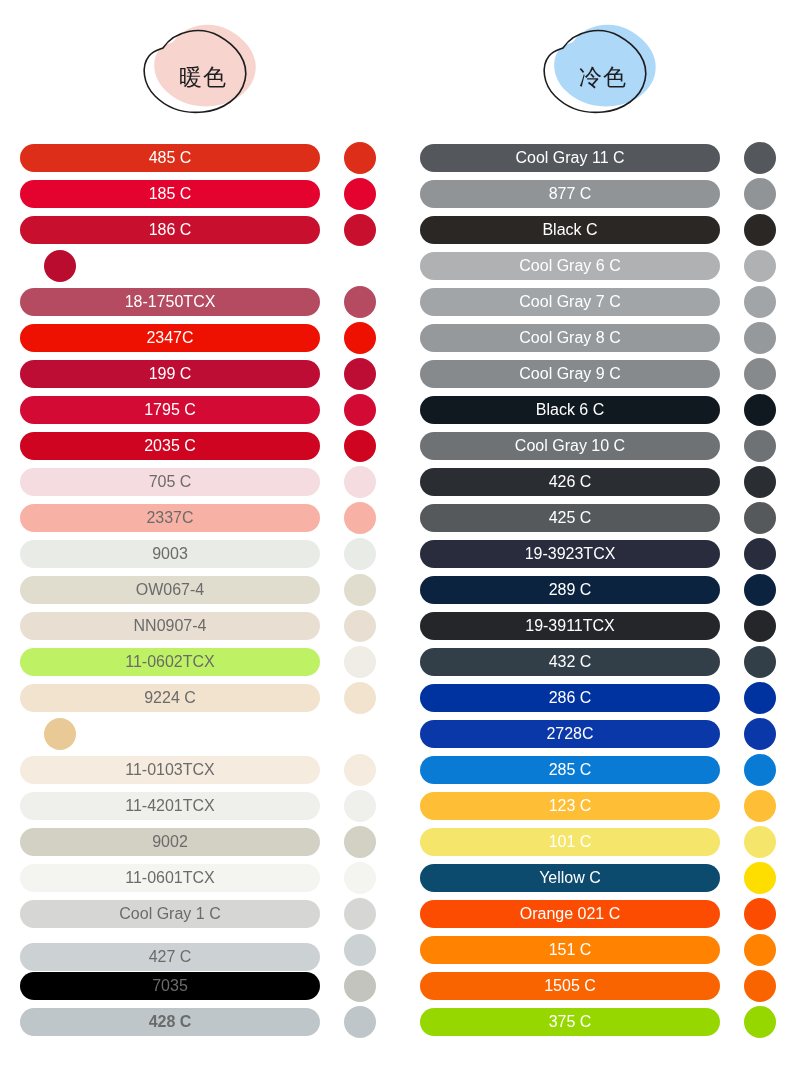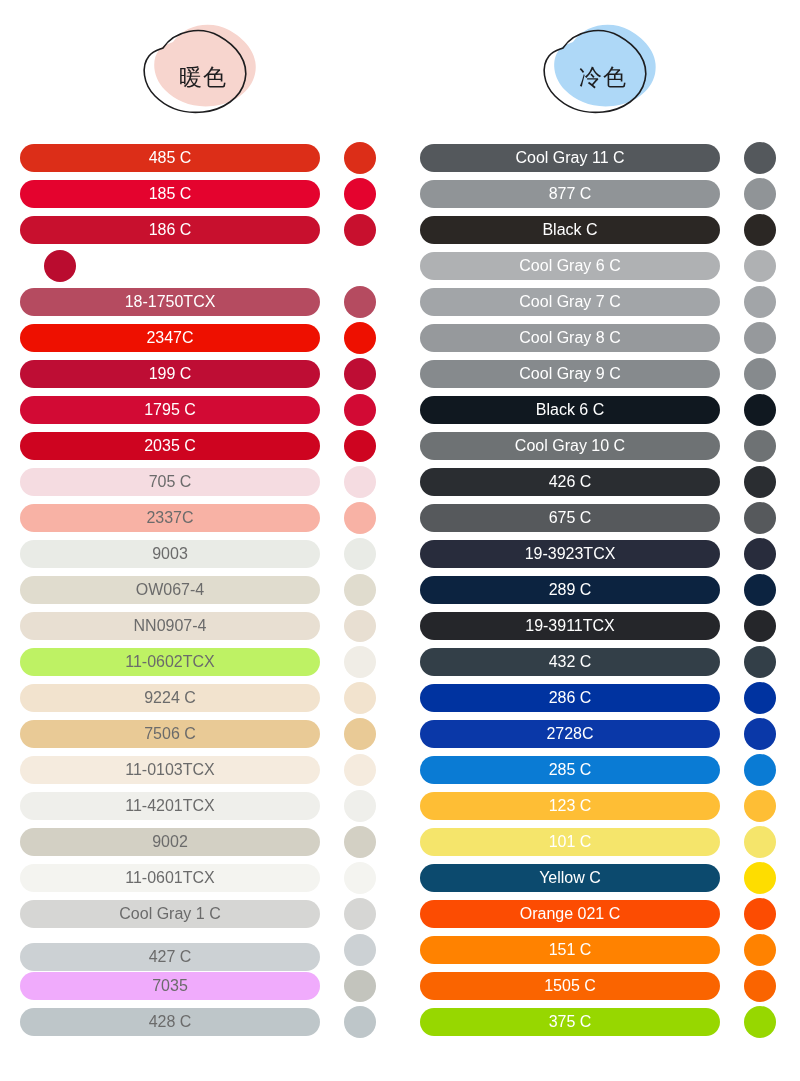--- a/index.html
+++ b/index.html
@@ -221,23 +221,20 @@
           </div>
           <div class="dot" style="background: rgb(240, 237, 230);"></div>
         </div>
         <div class="swatch-row">
           <div class="bar" style="background: rgb(242, 227, 206); color: rgb(107, 107, 107);">
             <span class="swatch-label">9224 C</span>
           </div>
           <div class="dot" style="background: rgb(242, 227, 206);"></div>
         </div>
         <div class="swatch-row">
-          <div class="bar" style="background: rgb(233, 202, 150); color: rgb(107, 107, 107);">
-            <span class="swatch-label">7506 C</span>
-          </div>
           <div class="dot" style="background: rgb(233, 202, 150);"></div>
         </div>
         <div class="swatch-row">
           <div class="bar" style="background: rgb(245, 235, 222); color: rgb(107, 107, 107);">
             <span class="swatch-label">11-0103TCX</span>
           </div>
           <div class="dot" style="background: rgb(245, 235, 222);"></div>
         </div>
         <div class="swatch-row">
           <div class="bar" style="background: rgb(239, 239, 235); color: rgb(107, 107, 107);">
@@ -263,27 +260,27 @@
           </div>
           <div class="dot" style="background: rgb(214, 214, 212);"></div>
         </div>
         <div class="swatch-row">
           <div class="bar" style="background: rgb(204, 209, 212); color: rgb(107, 107, 107); margin-top: 14px;">
             <span class="swatch-label">427 C</span>
           </div>
           <div class="dot" style="background: rgb(204, 209, 212);"></div>
         </div>
         <div class="swatch-row">
-          <div class="bar" style="background: #f0abfc; color: rgb(107, 107, 107);">
+          <div class="bar" style="background: #000000; color: rgb(107, 107, 107);">
             <span class="swatch-label">7035</span>
           </div>
           <div class="dot" style="background: rgb(195, 196, 189);"></div>
         </div>
         <div class="swatch-row">
-          <div class="bar" style="background: rgb(190, 198, 201); color: rgb(107, 107, 107);">
+          <div class="bar" style="background: rgb(190, 198, 201); color: rgb(107, 107, 107); font-weight: bold;">
             <span class="swatch-label">428 C</span>
           </div>
           <div class="dot" style="background: rgb(190, 198, 201);"></div>
         </div>
       </div>
     <div class="column" id="cool-column">
         <div class="swatch-row">
           <div class="bar" style="background: rgb(84, 88, 92); color: rgb(255, 255, 255);">
             <span class="swatch-label">Cool Gray 11 C</span>
           </div>
@@ -338,21 +335,21 @@
           <div class="dot" style="background: rgb(110, 114, 116);"></div>
         </div>
         <div class="swatch-row">
           <div class="bar" style="background: rgb(42, 45, 49); color: rgb(255, 255, 255);">
             <span class="swatch-label">426 C</span>
           </div>
           <div class="dot" style="background: rgb(42, 45, 49);"></div>
         </div>
         <div class="swatch-row">
           <div class="bar" style="background: rgb(86, 89, 92); color: rgb(255, 255, 255);">
-            <span class="swatch-label">675 C</span>
+            <span class="swatch-label">425 C</span>
           </div>
           <div class="dot" style="background: rgb(86, 89, 92);"></div>
         </div>
         <div class="swatch-row">
           <div class="bar" style="background: rgb(40, 44, 60); color: rgb(255, 255, 255);">
             <span class="swatch-label">19-3923TCX</span>
           </div>
           <div class="dot" style="background: rgb(40, 44, 60);"></div>
         </div>
         <div class="swatch-row">

